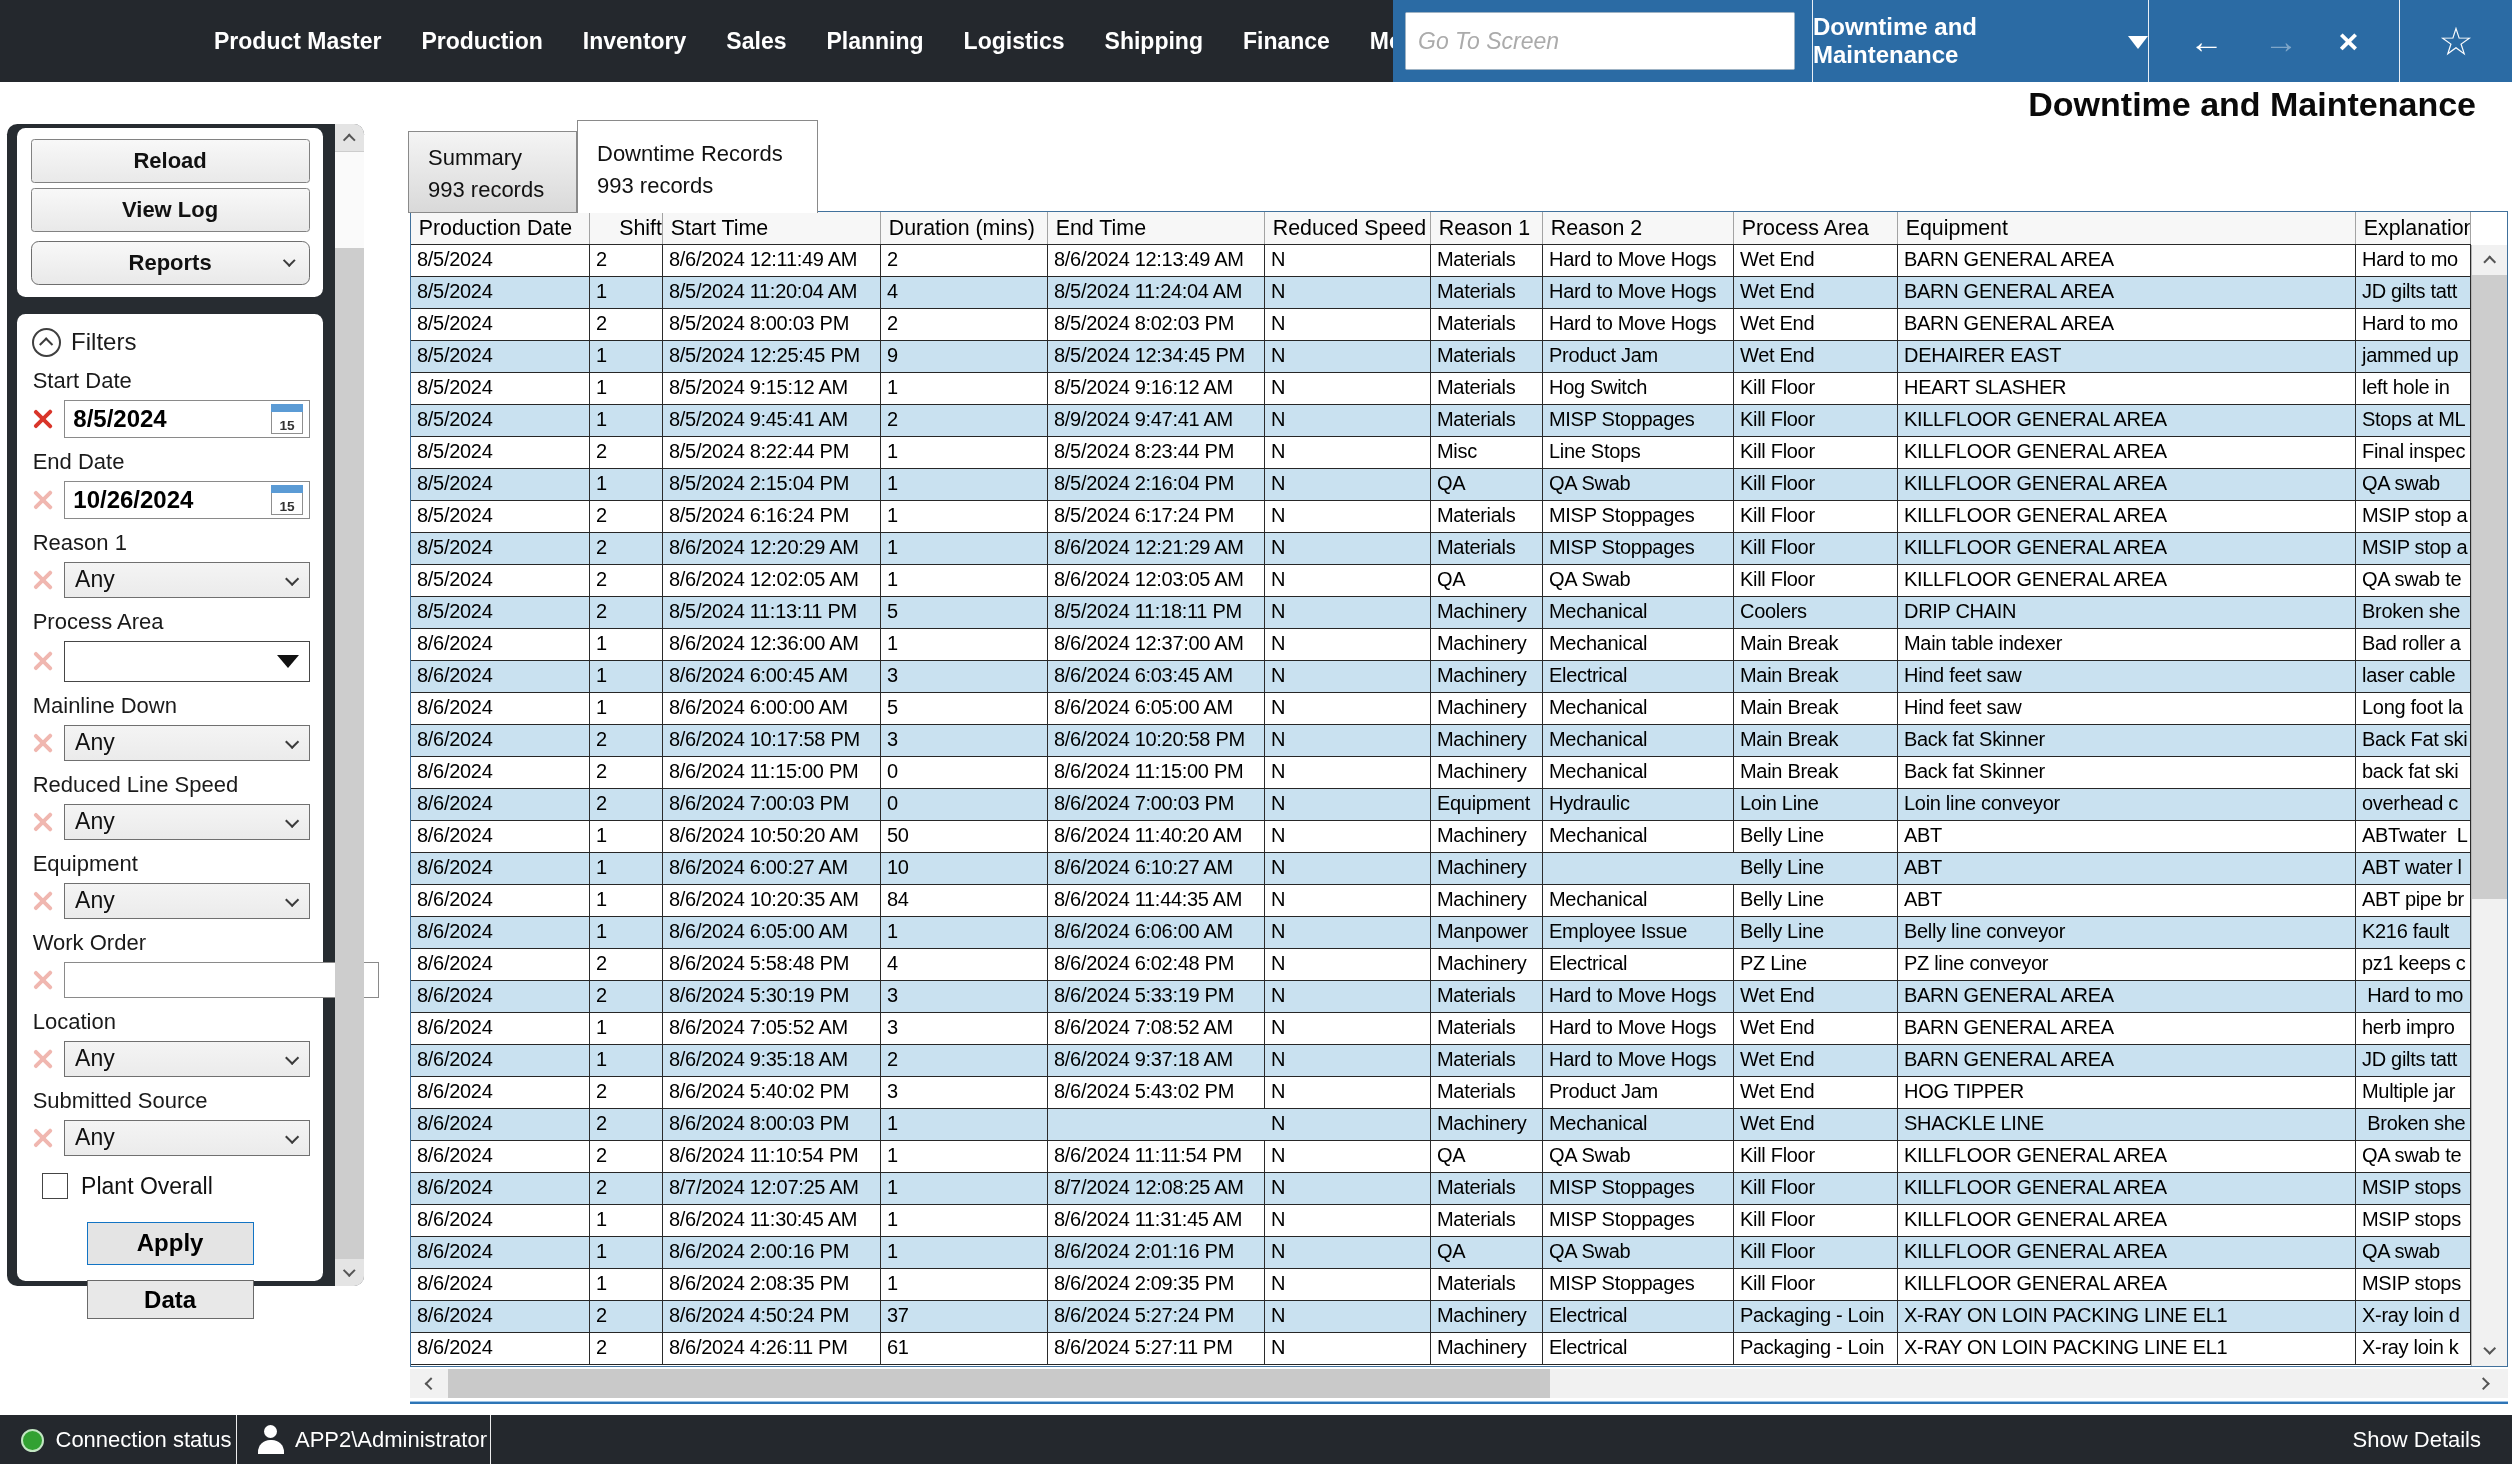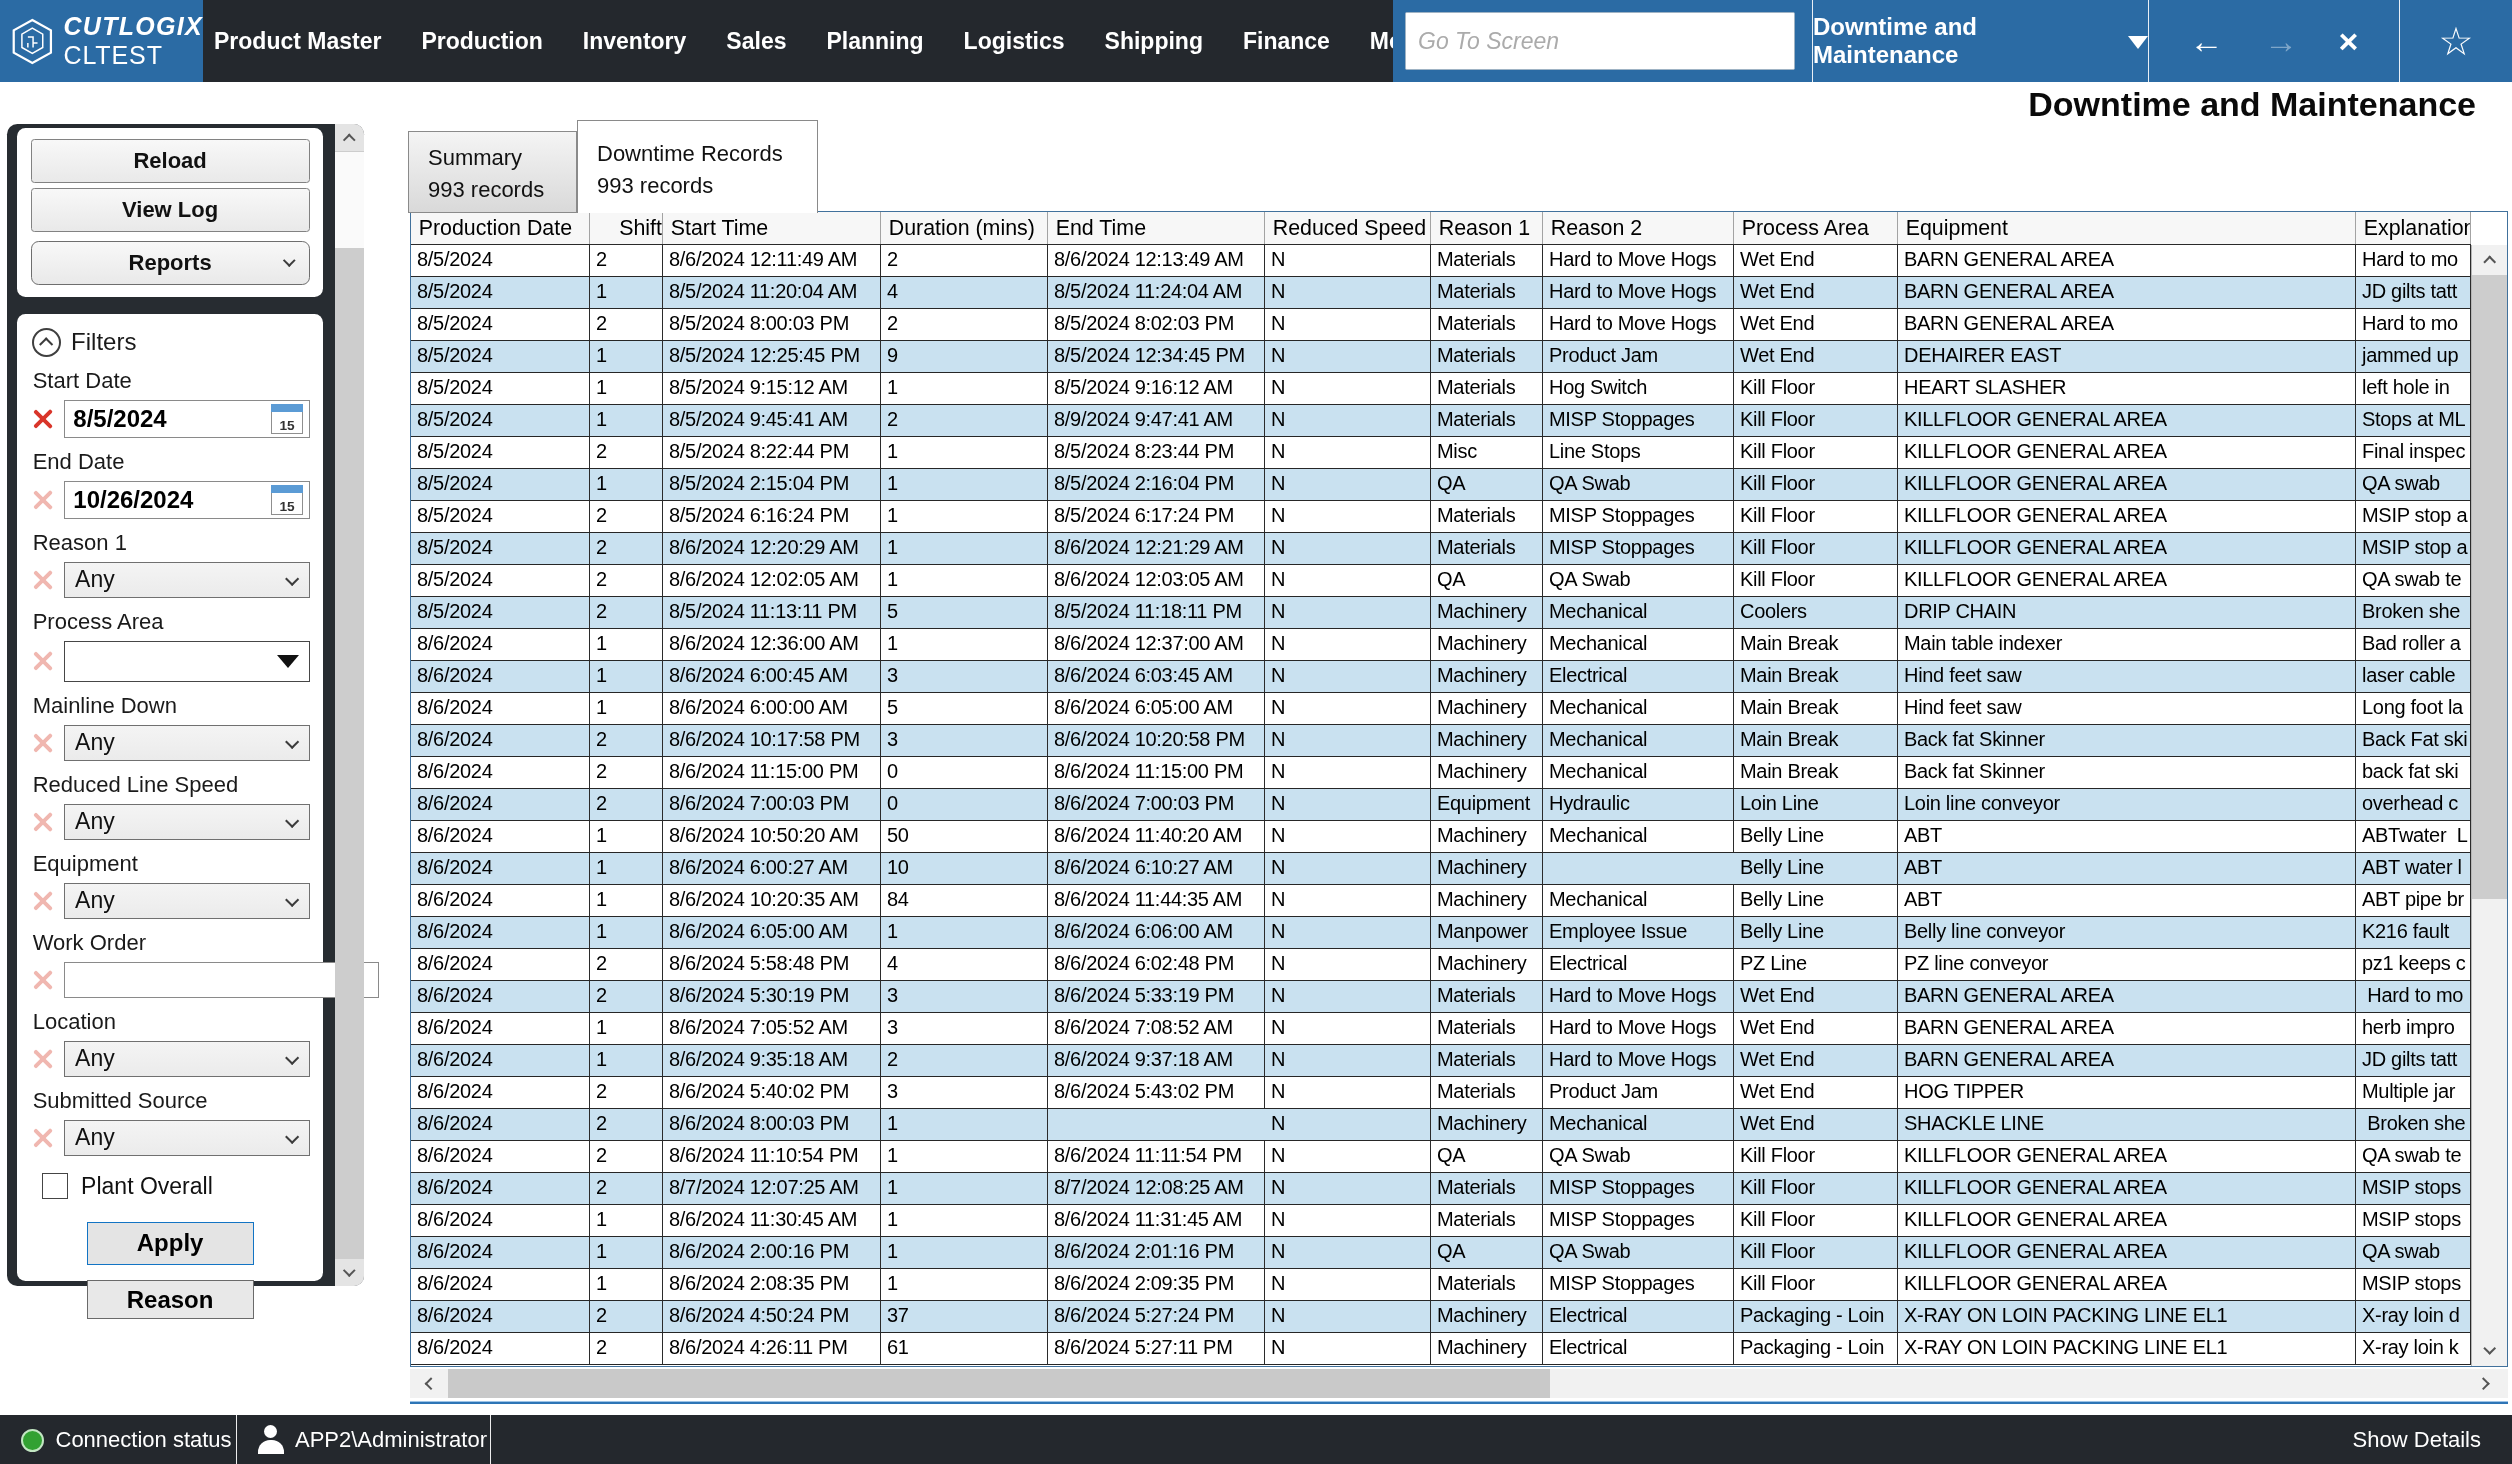--- a/index.html
+++ b/index.html
@@ -113,31 +113,20 @@
   .info::after { content:"i"; position:absolute; left:0; right:0; top:-2.6px; text-align:center; font-size:19px; font-weight:bold; color:#fff; }
   .sb-msg-text { font-size:23px; font-weight:bold; }
   .sb-details { position:absolute; right:31px; top:0; height:50px; display:flex; align-items:center; font-size:22px; }
 </style>
 </head>
 <body>
 
 <div class="app">
 
   <header class="topnav">
-    <div class="brand">
-      <svg viewBox="0 0 60 64" width="48" height="51">
-        <path d="M30 3 L55 17 V47 L30 61 L5 47 V17 Z" fill="none" stroke="#fff" stroke-width="3"></path>
-        <path d="M30 14 L44 22 V40 L30 48 L16 40 V22 Z" fill="none" stroke="#fff" stroke-width="2"></path>
-        <path d="M24 26 h7 v14 M37 34 h-6 M24 40 v-6" fill="none" stroke="#fff" stroke-width="2"></path>
-      </svg>
-      <div class="brand-text">
-        <div class="brand-name">CUTLOGIX</div>
-        <div class="brand-env">CLTEST</div>
-      </div>
-    </div>
     <nav class="menu">
         <div class="menu-item">Product Master</div>
         <div class="menu-item">Production</div>
         <div class="menu-item">Inventory</div>
         <div class="menu-item">Sales</div>
         <div class="menu-item">Planning</div>
         <div class="menu-item">Logistics</div>
         <div class="menu-item">Shipping</div>
         <div class="menu-item">Finance</div>
         <div class="menu-item">Metrics</div>
@@ -279,21 +268,21 @@
 
       <div class="cbrow">
         <span class="cb"></span>
         <span class="cblabel">Plant Overall</span>
       </div>
 
       <div class="apply">
           <span>Apply</span>
         </div>
       <div class="reset">
-          <span>Reason</span>
+          <span>Data</span>
         </div>
     </div>
 
     <div class="side-scroll">
       <div class="ss-arrow ss-up">
           <span class="chev c-up" style="margin-top:5.1px;"></span>
         </div>
       <div class="ss-thumb"></div>
       <div class="ss-arrow ss-down">
           <span class="chev c-down" style="margin-bottom:5.1px;"></span>

